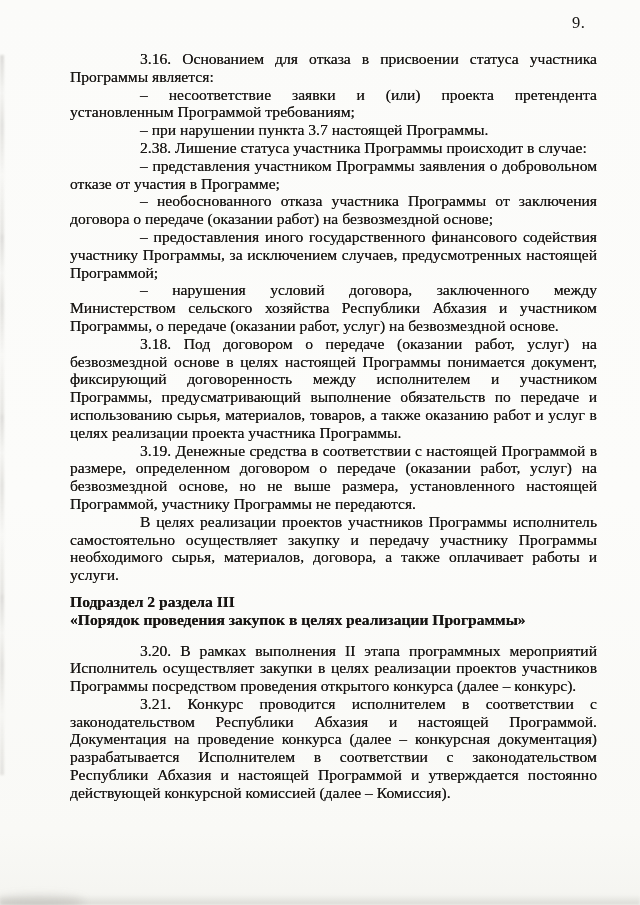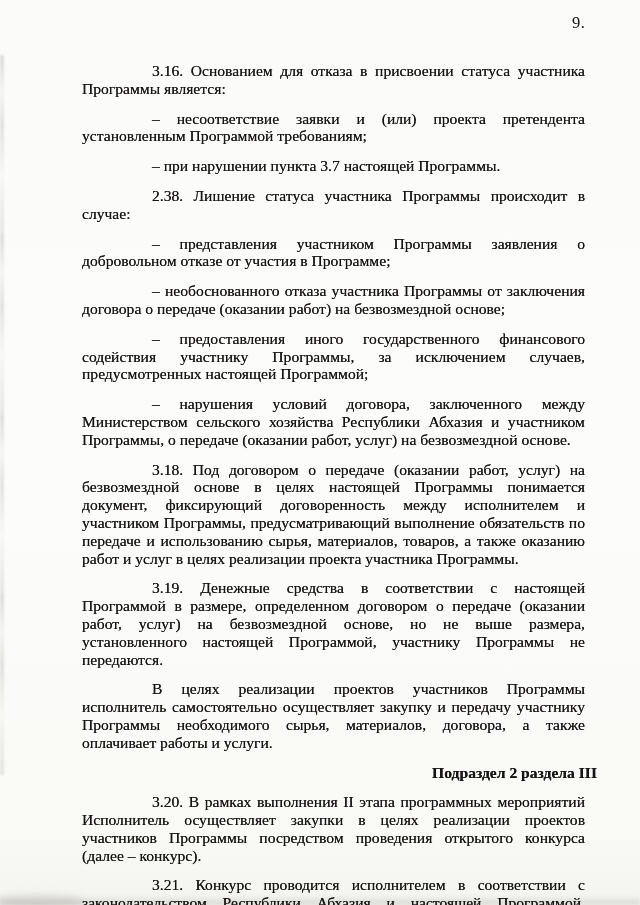--- a/index.html
+++ b/index.html
@@ -54,27 +54,27 @@
     position: absolute;
     top: 50px;
     left: 70px;
     width: 527px;
     font-size: 15.6px;
     line-height: 17.8px;
     text-align: justify;
     text-shadow: 0 0 0.4px rgba(24,20,16,0.85);
   }
   .para {
-    margin: 12px;
+    margin: 0;
     text-indent: 70px;
   }
   .heading {
     margin: 0;
     font-weight: bold;
-    text-align: right;
+    text-align: left;
     text-indent: 0;
   }
   .heading-first { margin-top: 9px; }
   .heading-last  { margin-bottom: 13px; }
 </style>
 </head>
 <body>
 
 <div class="page">
 
@@ -90,17 +90,18 @@
     <p class="para">– при нарушении пункта 3.7 настоящей Программы.</p>
     <p class="para">2.38. Лишение статуса участника Программы происходит в случае:</p>
     <p class="para">– представления участником Программы заявления о добровольном отказе от участия в Программе;</p>
     <p class="para">– необоснованного отказа участника Программы от заключения договора о передаче (оказании работ) на безвозмездной основе;</p>
     <p class="para">– предоставления иного государственного финансового содействия участнику Программы, за исключением случаев, предусмотренных настоящей Программой;</p>
     <p class="para">– нарушения условий договора, заключенного между Министерством сельского хозяйства Республики Абхазия и участником Программы, о передаче (оказании работ, услуг) на безвозмездной основе.</p>
     <p class="para">3.18. Под договором о передаче (оказании работ, услуг) на безвозмездной основе в целях настоящей Программы понимается документ, фиксирующий договоренность между исполнителем и участником Программы, предусматривающий выполнение обязательств по передаче и использованию сырья, материалов, товаров, а также оказанию работ и услуг в целях реализации проекта участника Программы.</p>
     <p class="para">3.19. Денежные средства в соответствии с настоящей Программой в размере, определенном договором о передаче (оказании работ, услуг) на безвозмездной основе, но не выше размера, установленного настоящей Программой, участнику Программы не передаются.</p>
     <p class="para">В целях реализации проектов участников Программы исполнитель самостоятельно осуществляет закупку и передачу участнику Программы необходимого сырья, материалов, договора, а также оплачивает работы и услуги.</p>
     <p class="heading heading-first">Подраздел 2 раздела III</p>
+    <p class="heading heading-last">«Порядок проведения закупок в целях реализации Программы»</p>
     <p class="para">3.20. В рамках выполнения II этапа программных мероприятий Исполнитель осуществляет закупки в целях реализации проектов участников Программы посредством проведения открытого конкурса (далее – конкурс).</p>
     <p class="para">3.21. Конкурс проводится исполнителем в соответствии с законодательством Республики Абхазия и настоящей Программой. Документация на проведение конкурса (далее – конкурсная документация) разрабатывается Исполнителем в соответствии с законодательством Республики Абхазия и настоящей Программой и утверждается постоянно действующей конкурсной комиссией (далее – Комиссия).</p>
   </div>
 
 </div>
 
 </body></html>

